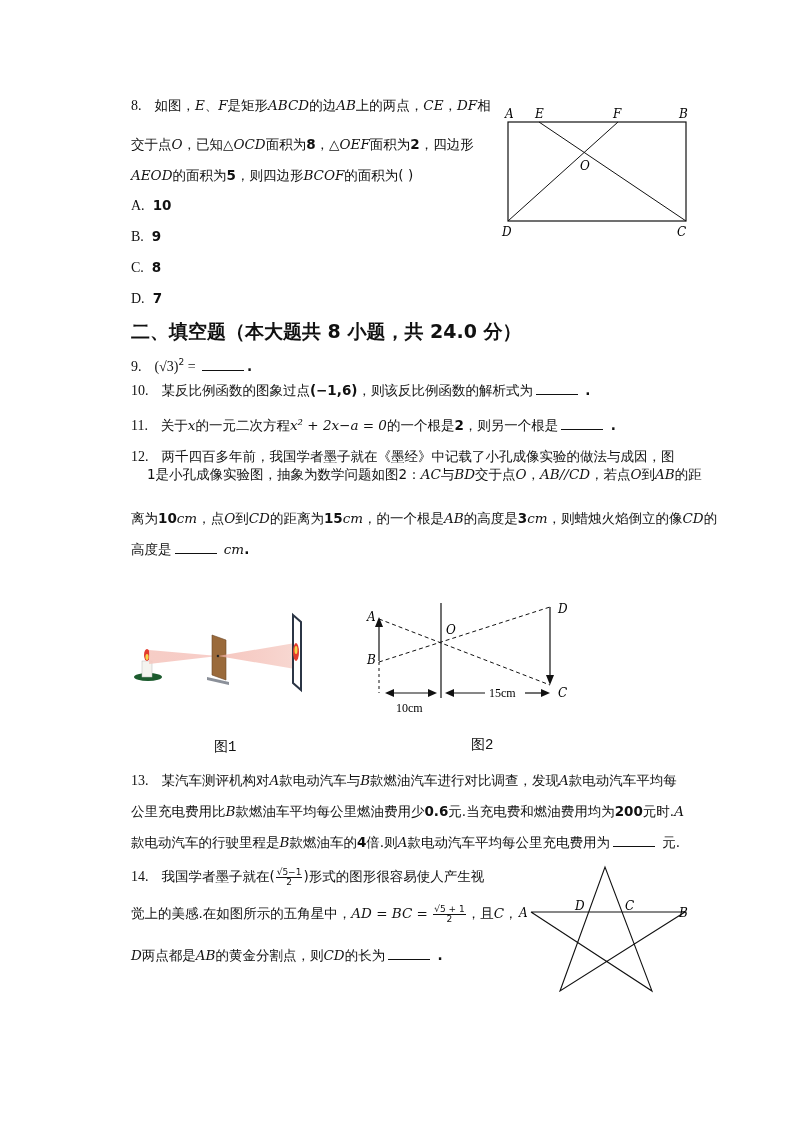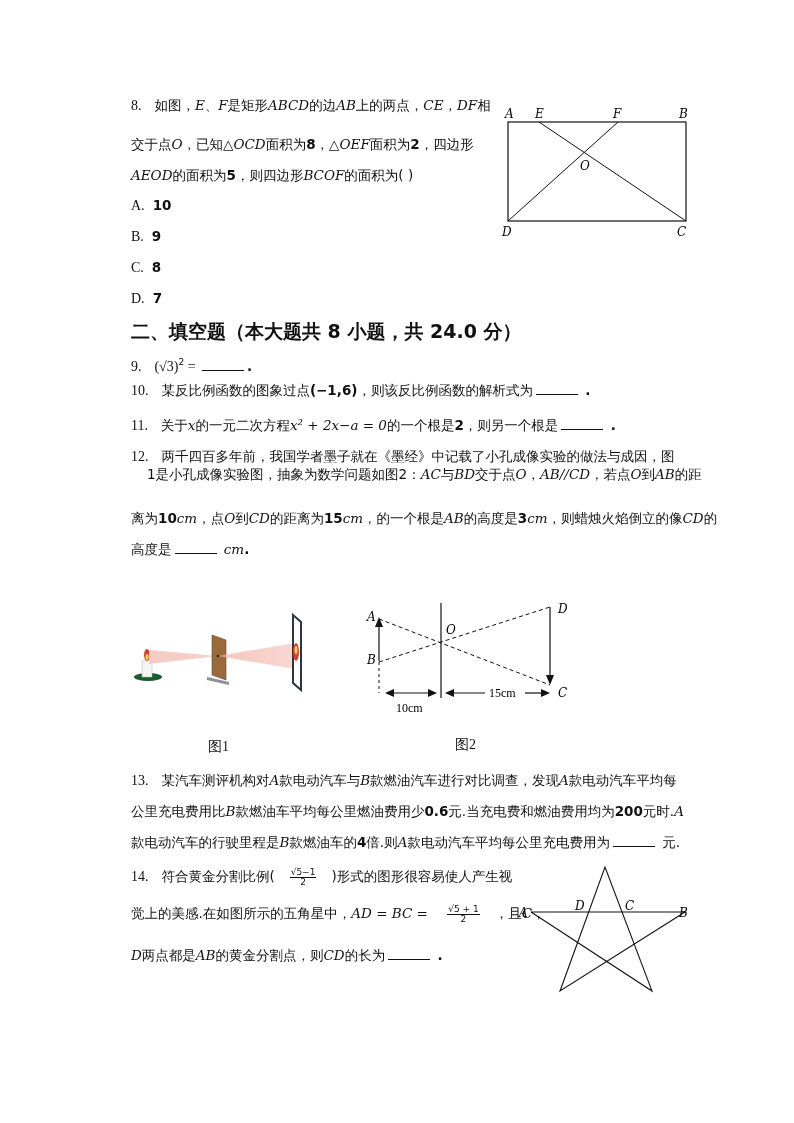--- a/index.html
+++ b/index.html
@@ -4,22 +4,22 @@
 <style>
   html, body { margin:0; padding:0; background:#ffffff; }
   body { width:794px; height:1123px; position:relative; overflow:hidden;
          font-family:"DejaVu Sans", sans-serif; color:#111; }
   .line { position:absolute; left:131px; font-size:13.5px; line-height:20px; white-space:nowrap; }
   .m { font-family:"DejaVu Serif", serif; font-style:italic; }
   .b { font-weight:bold; }
   .num { font-family:"Liberation Serif", serif; font-size:14px; }
   .blank { display:inline-block; width:42px; border-bottom:1px solid #111; height:13px; vertical-align:baseline; margin:0 3px; }
   .fig { position:absolute; }
-  .cap { position:absolute; font-family:Liberation Serif, serif; font-size:14px; }
-  .frac { display:inline-block; vertical-align:middle; text-align:center; font-size:9px; line-height:9px; margin:0 15px; }
+  .cap { position:absolute; font-family:Liberation Mono, monospace; font-size:14px;margin-left:6px; }
+  .frac { display:inline-block; vertical-align:middle; text-align:center; font-size:9px; line-height:9px; margin:0 1px; }
   .frac .top { display:block; border-bottom:1px solid #111; padding:0 1px; }
   .frac .bot { display:block; }
   .opt { position:absolute; left:131px; font-size:13.5px; }
   .opt .lbl { font-family:"Liberation Serif", serif; font-size:14px; }
   .opt .val { font-weight:bold; font-family:"DejaVu Sans", sans-serif; margin-left:8px; }
 </style>
 </head>
 <body>
 
 <div class="line" style="top:95px;">
@@ -135,36 +135,36 @@
   <polygon points="90,98 99,94 99,102" fill="#111"></polygon>
   <polygon points="195,98 186,94 186,102" fill="#111"></polygon>
   <text x="12" y="26" font-family="DejaVu Serif, serif" font-style="italic" font-size="12">A</text>
   <text x="12" y="69" font-family="DejaVu Serif, serif" font-style="italic" font-size="12">B</text>
   <text x="91" y="39" font-family="DejaVu Serif, serif" font-style="italic" font-size="12">O</text>
   <text x="203" y="18" font-family="DejaVu Serif, serif" font-style="italic" font-size="12">D</text>
   <text x="203" y="102" font-family="DejaVu Serif, serif" font-style="italic" font-size="12">C</text>
   <text x="41" y="117" font-family="Liberation Serif, serif" font-size="12">10cm</text>
   <text x="134" y="102" font-family="Liberation Serif, serif" font-size="12">15cm</text>
 </svg>
-<div class="cap" style="left:455px; top:736px;">图2</div>
+<div class="cap" style="left:465px; top:736px;">图2</div>
 
 <div class="line" style="top:770px;">
   <span class="num">13.</span>&nbsp;&nbsp;
   <span>某汽车测评机构对</span><span class="m">A</span><span>款电动汽车与</span><span class="m">B</span><span>款燃油汽车进行对比调查，发现</span><span class="m">A</span><span>款电动汽车平均每</span>
 </div>
 <div class="line" style="top:801px;">
   <span>公里充电费用比</span><span class="m">B</span><span>款燃油车平均每公里燃油费用少</span><span class="b">0.6</span><span>元.当充电费和燃油费用均为</span><span class="b">200</span><span>元时.</span><span class="m">A</span>
 </div>
 <div class="line" style="top:832px;">
   <span>款电动汽车的行驶里程是</span><span class="m">B</span><span>款燃油车的</span><span class="b">4</span><span>倍.则</span><span class="m">A</span><span>款电动汽车平均每公里充电费用为</span><span class="blank"></span>&nbsp;<span>元.</span>
 </div>
 
 <div class="line" style="top:866px;">
   <span class="num">14.</span>&nbsp;&nbsp;
-  <span>符合黄金分割比例(</span><span class="frac"><span class="top">√5−1</span><span class="bot">2</span></span><span>)形式的图形很容易使人产生视</span>
+  <span>我国学者墨子就在(</span><span class="frac"><span class="top">√5−1</span><span class="bot">2</span></span><span>)形式的图形很容易使人产生视</span>
 </div>
 <div class="line" style="top:903px;">
   <span>觉上的美感.在如图所示的五角星中，</span><span class="m">AD = BC = </span><span class="frac"><span class="top">√5 + 1</span><span class="bot">2</span></span><span>，且</span><span class="m">C</span><span>，</span>
 </div>
 <div class="line" style="top:945px;">
   <span class="m">D</span><span>两点都是</span><span class="m">AB</span><span>的黄金分割点，则</span><span class="m">CD</span><span>的长为</span><span class="blank"></span>&nbsp;<span class="b">.</span>
 </div>
 
 <svg class="fig" style="left:515px; top:862px;" width="205" height="135" viewBox="0 0 205 135">
   <polyline points="16,50 170,50 45,129 90,5 137,129 16,50" fill="none" stroke="#111" stroke-width="1.1"></polyline>

